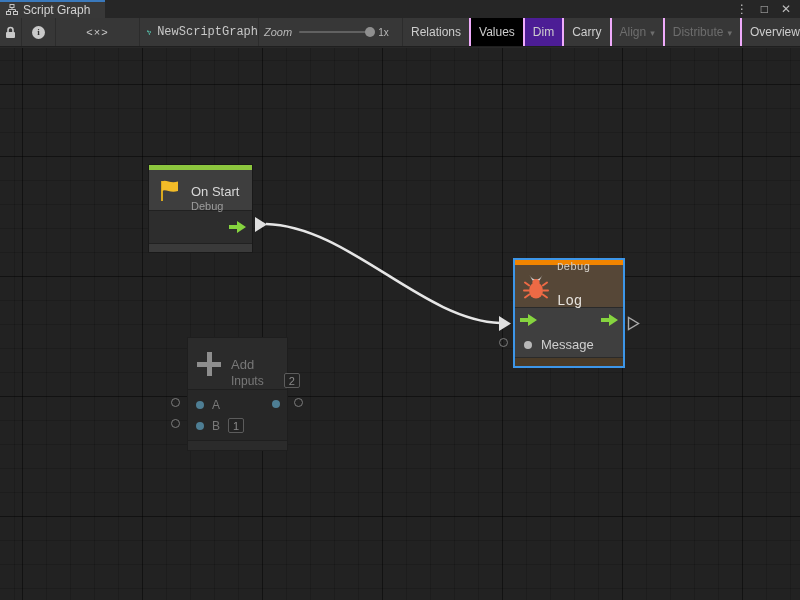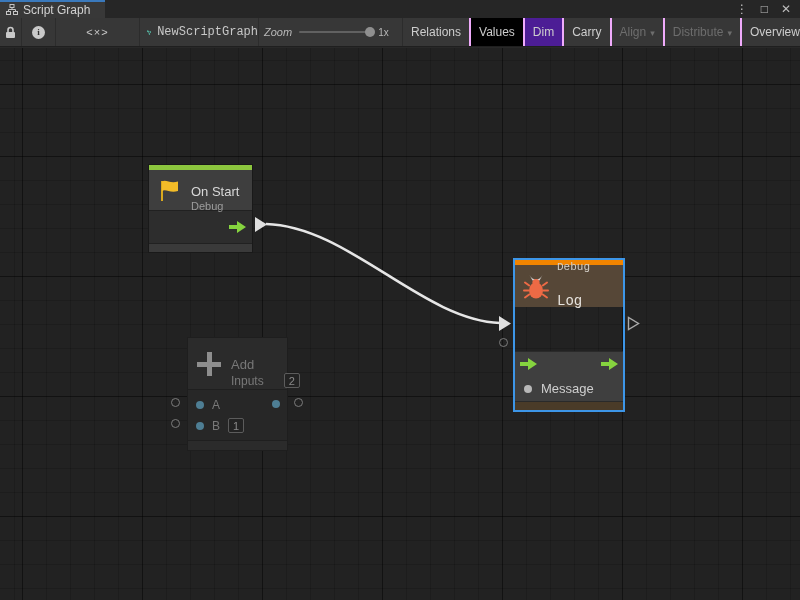--- a/index.html
+++ b/index.html
@@ -68,21 +68,21 @@
                         display:flex; align-items:center; justify-content:flex-end; padding-right:6px; }
   .node-onstart .ftr { background:#3a3a3a; border-top:1px solid #212121; height:9px; }
 
   
   .node-debug { left:513px; top:210px; width:112px; border:2px solid #3D96E8; }
   .node-debug .accent { background:#F18400; }
   .node-debug .hdr { background:#564737; height:42px; display:flex; align-items:center;
                      gap:8px; padding:0 8px;font-family:Liberation Mono, monospace; }
   .node-debug .hdr-sub { color:#d2cec7; font-size:11px; }
   .node-debug .hdr-title { color:#e6e3de; font-size:14px; }
-  .node-debug .body { background:#3f3f3f; border-top:1px solid #2a2a2a;margin-top:44px; }
+  .node-debug .body { background:#3f3f3f; border-top:1px solid #2a2a2a; }
   .node-debug .prow1 { height:24px; display:flex; align-items:center;
                        justify-content:space-between; padding:0 5px; }
   .node-debug .prow2 { height:25px; display:flex; align-items:center; gap:9px; padding-left:9px; }
   .node-debug .ftr { background:#4a3b28; border-top:1px solid #2a2a2a; height:9px; }
   .msg-dot { width:8px; height:8px; border-radius:50%; background:#b8b8b8; }
   .msg-label { font-size:13px; color:#cfcfcf; }
 
   
   .node-add { left:187px; top:289px; width:101px; border:1px solid #1e1e1e; color:#787878; }
   .node-add .hdr { background:#2b2b2b; height:51px; display:flex; align-items:center;

